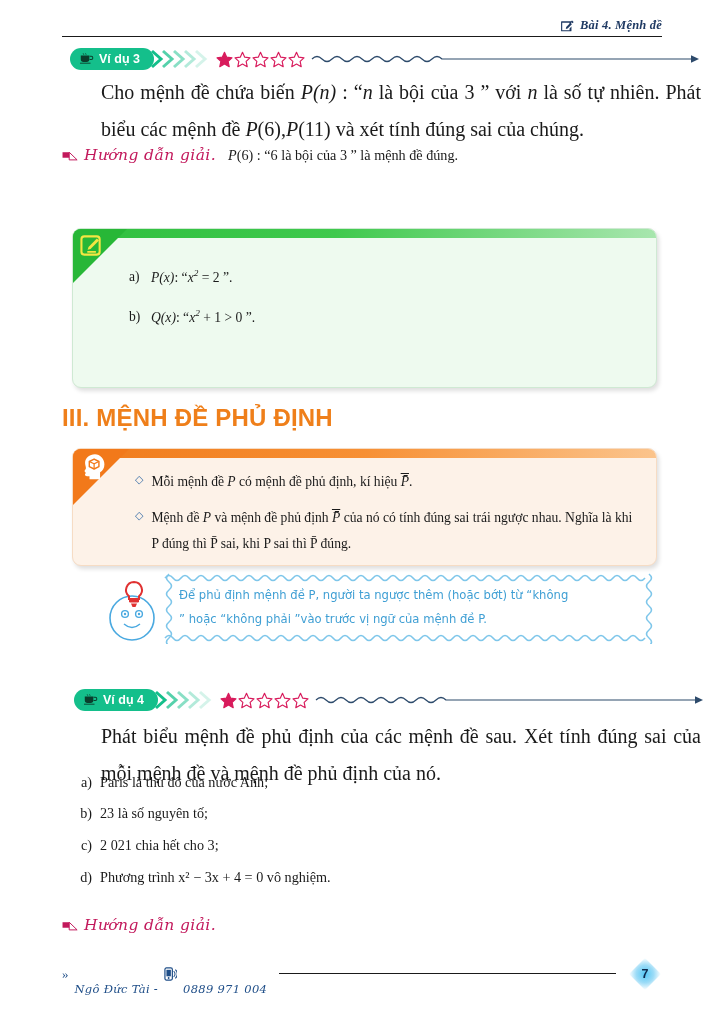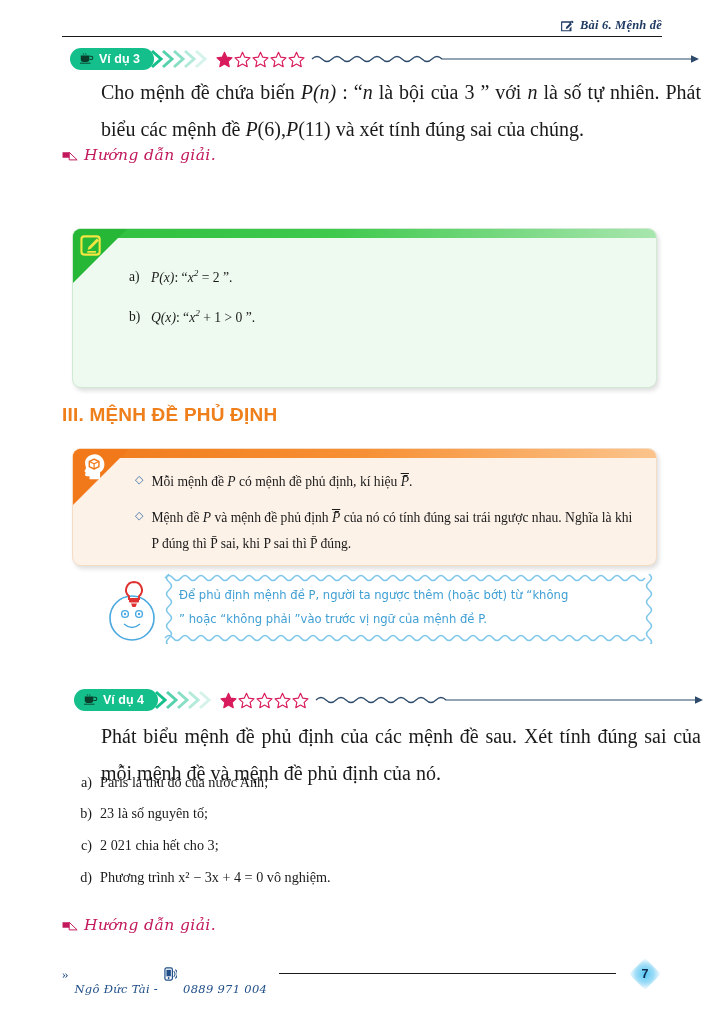--- a/index.html
+++ b/index.html
@@ -155,21 +155,21 @@
   }
   .sub-item .lbl { min-width: 15px; }
 
   
   .section-title {
     position: absolute;
     left: 62px; top: 404px;
     color: #ef7f1a;
     font-family: "Liberation Sans", sans-serif;
     font-weight: bold;
-    font-size: 19px;
+    font-size: 24px;
     letter-spacing: .2px;
   }
 
   
   .box-orange {
     left: 72px; top: 448px; width: 585px; height: 118px;
     background: #fdf2e8;
     border: 1px solid #f6dcc4;
     box-shadow: 2px 3px 4px rgba(0,0,0,.13);
   }
@@ -251,21 +251,21 @@
 
 <div class="page">
 
   <div class="header">
     <span class="header-icon">
       <svg width="13" height="13" viewBox="0 0 16 16">
         <path d="M1.5 3.5h9v2.6l2.4-2.4V2.2a.7.7 0 0 0-.7-.7H.8a.7.7 0 0 0-.7.7v11a.7.7 0 0 0 .7.7h11.4a.7.7 0 0 0 .7-.7V8l-2.4 2.4v2.1h-9z" fill="#1f3a63"></path>
         <path d="M15.2 2.1 14 .9a.6.6 0 0 0-.85 0l-1 1 2.05 2.05 1-1a.6.6 0 0 0 0-.85zM6.4 8.7 5.9 11l2.3-.5 5.2-5.2-1.8-1.8z" fill="#1f3a63"></path>
       </svg>
     </span>
-    <span class="header-title">Bài 6. Mệnh đề</span>
+    <span class="header-title">Bài 4. Mệnh đề</span>
   </div>
 
   <div class="ex-banner" style="left:62px; top:48px;margin-left:8px;">
     <div class="ex-pill">
       <span>
         <svg width="14" height="11" viewBox="0 0 18 14">
           <path d="M1 3h11v5a3.5 3.5 0 0 1-3.5 3.5h-4A3.5 3.5 0 0 1 1 8z" fill="#0a3d2c"></path>
           <path d="M12.3 4.2h2.2a2 2 0 0 1 0 4h-2.2" fill="none" stroke="#0a3d2c" stroke-width="1.3"></path>
           <path d="M0 12.4h13.5v1.2H0z" fill="#0a3d2c"></path>
           <path d="M4 .2c.9.7.2 1.4.9 2.1M7 .2c.9.7.2 1.4.9 2.1" stroke="#0a3d2c" stroke-width=".9" fill="none"></path>
@@ -312,20 +312,23 @@
   </div>
 
   <div class="guide" style="left:62px; top:146px;">
     <span class="guide-icon">
       <svg width="16" height="11" viewBox="0 0 18 12">
         <path d="M.6 1.2h7.5v6.2H.6z" fill="#c2185b"></path>
         <path d="M8.1 1.2 17 9.8H8.1z" fill="none" stroke="#c2185b" stroke-width="1.1"></path>
       </svg>
     </span>
     <span class="guide-label">Hướng dẫn giải.</span>
+    <span style="font-size:14.2px; margin-left:6px;">
+      <span class="math">P</span><span>(6)</span><span> : “6 là bội của 3 ” là mệnh đề đúng.</span>
+    </span>
   </div>
 
   <div class="box box-green">
     <div class="topbar"></div>
     <div class="corner-tri"></div>
     <span class="corner-icon">
       <svg width="23" height="23" viewBox="0 0 24 24">
         <rect x="1.5" y="2.5" width="19" height="19" rx="3" fill="none" stroke="#f5e642" stroke-width="2.2"></rect>
         <path d="M17.6 4.6 19.8 6.8 11 15.6l-3 .9.9-3z" fill="#f5e642"></path>
         <path d="M7.6 18.6h9" stroke="#f5e642" stroke-width="1.8"></path>

